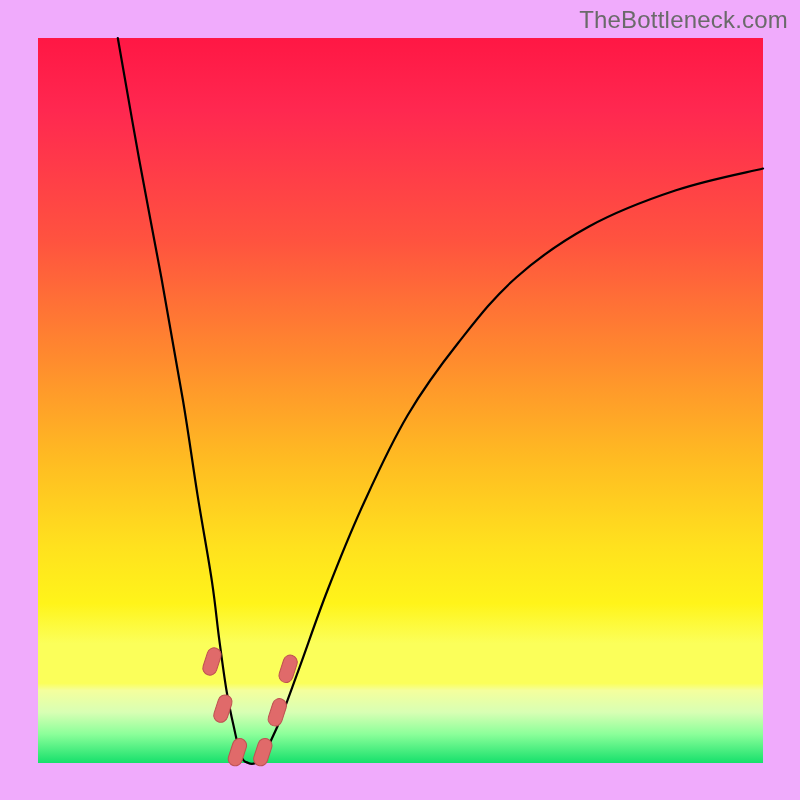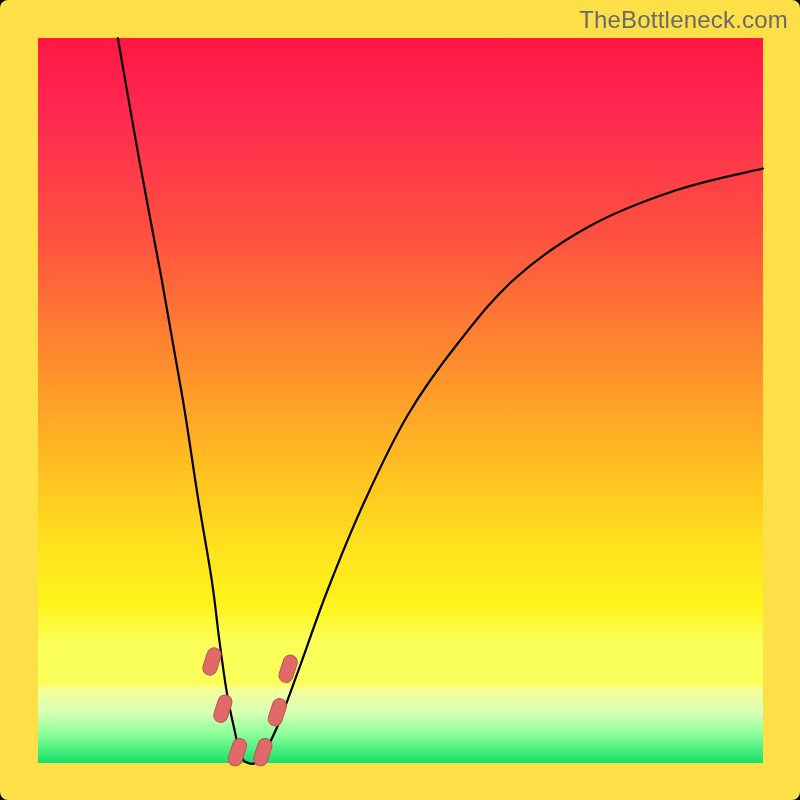--- a/index.html
+++ b/index.html
@@ -10,22 +10,21 @@
     background: #000;
     overflow: hidden;
     font-family: Arial, Helvetica, sans-serif;
   }
   .frame {
     position: absolute;
     left: 0;
     top: 0;
     width: 800px;
     height: 800px;
-    background: #fde047;
-    border-radius: 8px;
+    background: #f0abfc;
   }
   .plot {
     position: absolute;
     left: 38px;
     top: 38px;
     width: 725px;
     height: 725px;
     
     background: linear-gradient(
       to bottom,

